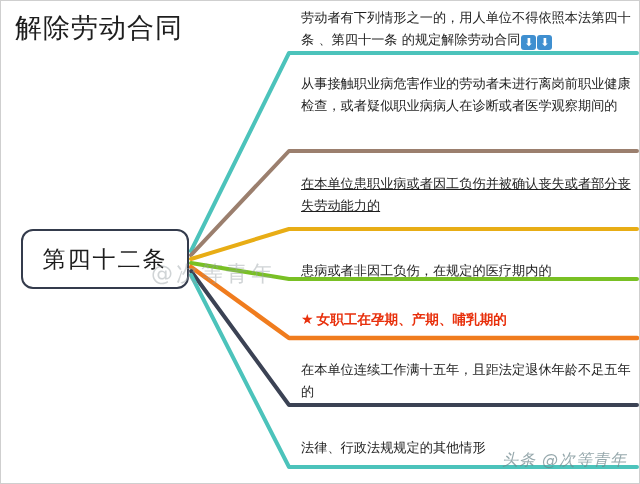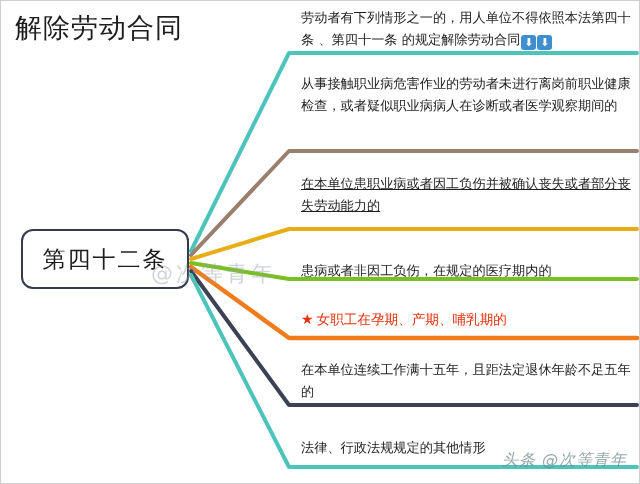--- a/index.html
+++ b/index.html
@@ -67,21 +67,21 @@
     position: absolute;
     left: 300px;
     width: 332px;
     font-size: 13.2px;
     line-height: 22px;
     color: #1f1f1f;
     z-index: 3;
   }
   .branch-text.emph {
     color: #e8300c;
-    font-weight: normal;
+    font-weight: bold;
     font-size: 13.6px;
   }
   .branch-text .star {
     color: #e8300c;
     font-size: 14px;
     margin-right: 3px;
   }
   .arrow-emoji {
     display: inline-block;
     width: 15px;

